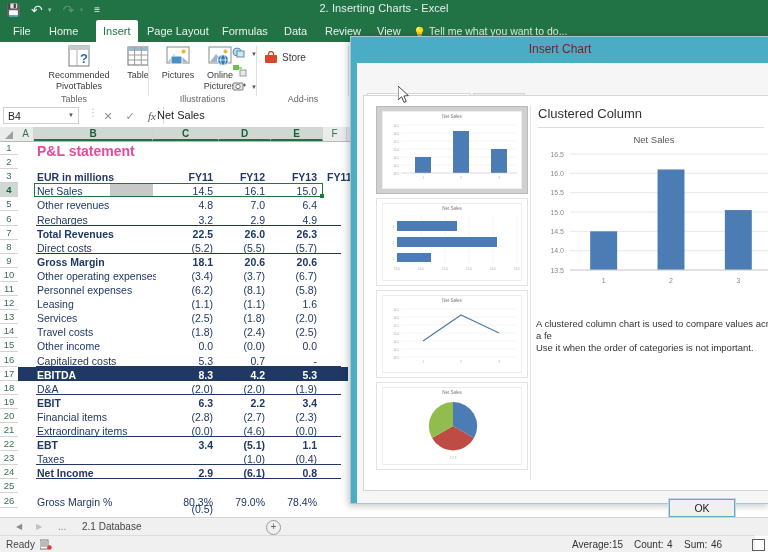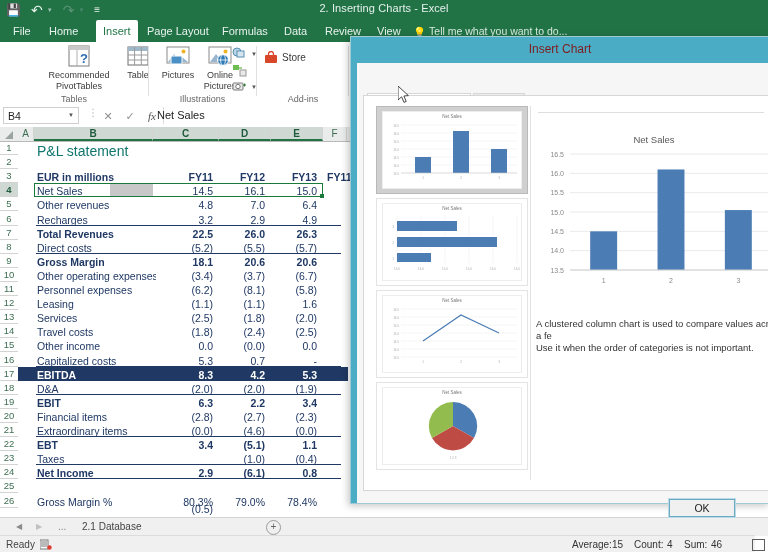--- a/index.html
+++ b/index.html
@@ -52,21 +52,21 @@
   #cornertri{position:absolute;left:5px;top:4px;width:0;height:0;border-left:8px solid transparent;border-bottom:8px solid #9aa3a0;}
   #rowhdr{position:absolute;left:0;top:14px;width:18px;background:#e9eceb;border-right:1px solid #b9b9b9;}
   .rowh{position:absolute;left:0;width:18px;text-align:center;font-size:9.5px;color:#3c6e52;
         border-bottom:1px solid #d3d3d3;box-sizing:border-box;}
   .rowh.sel{background:#cfd8d3;color:#1e5b3c;font-weight:bold;}
   #cells{position:absolute;left:18px;top:14px;right:0;bottom:0;}
   .cell{position:absolute;font-size:10.5px;color:#1f3864;white-space:nowrap;overflow:hidden;line-height:14px;}
   .cell.num{text-align:right;}
   .cell.b{font-weight:bold;}
   .ruleline{position:absolute;height:1px;background:#1f3864;}
-  #title-cell{position:absolute;font-size:14px;font-weight:normal;color:#0f766e;}
+  #title-cell{position:absolute;font-size:14px;font-weight:bold;color:#ec4899;}
   #selbox{position:absolute;border:1.5px solid #1a7a3c;box-sizing:border-box;}
   #selfill{position:absolute;width:4px;height:4px;background:#1a7a3c;}
   #labelfill{position:absolute;background:#c8c8c8;}
   .hlrow{position:absolute;background:#1f3864;}
   .hlrow-txt{color:#ffffff !important;}
   
   #sheetbar{position:absolute;left:0;top:517px;width:768px;height:18px;background:#f0f0f0;border-top:1px solid #d4d4d4;}
   .navarrow{position:absolute;top:4px;font-size:8px;color:#8a8a8a;}
   .stab{position:absolute;top:0;height:18px;line-height:18px;font-size:10px;padding:0 8px;color:#444;cursor:default;}
   .stab.active{background:#fff;color:#217346;font-weight:bold;border-bottom:2px solid #217346;
@@ -557,20 +557,21 @@
               <g font-size="3" fill="#aaa" text-anchor="middle" font-family="Liberation Sans">
                 <text x="70" y="64">1  2  3</text>
               </g>
             </svg>
           </div>
         </div>
       </div>
       <div id="tlsep"></div>
 
       <div id="preview">
+        <div id="pvtitle">Clustered Column</div>
         <div id="pvrule"></div>
 
         <div id="pvchart">
           <div id="pvcharttitle">Net Sales</div>
           <div id="pvplot" style="position:absolute;left:0;top:18px;width:236px;height:140px;"><svg width="236" height="140" viewBox="0 0 236 140">
                 <line x1="34" x2="236" y1="120" y2="120" stroke="#eaeaea" stroke-width="1"></line>
                 <text x="28" y="122.5" font-size="7" fill="#8a8a8a" text-anchor="end" font-family="Liberation Sans">13.5</text>
                 <line x1="34" x2="236" y1="100.66666666666667" y2="100.66666666666667" stroke="#eaeaea" stroke-width="1"></line>
                 <text x="28" y="103.16666666666667" font-size="7" fill="#8a8a8a" text-anchor="end" font-family="Liberation Sans">14.0</text>
                 <line x1="34" x2="236" y1="81.33333333333334" y2="81.33333333333334" stroke="#eaeaea" stroke-width="1"></line>

